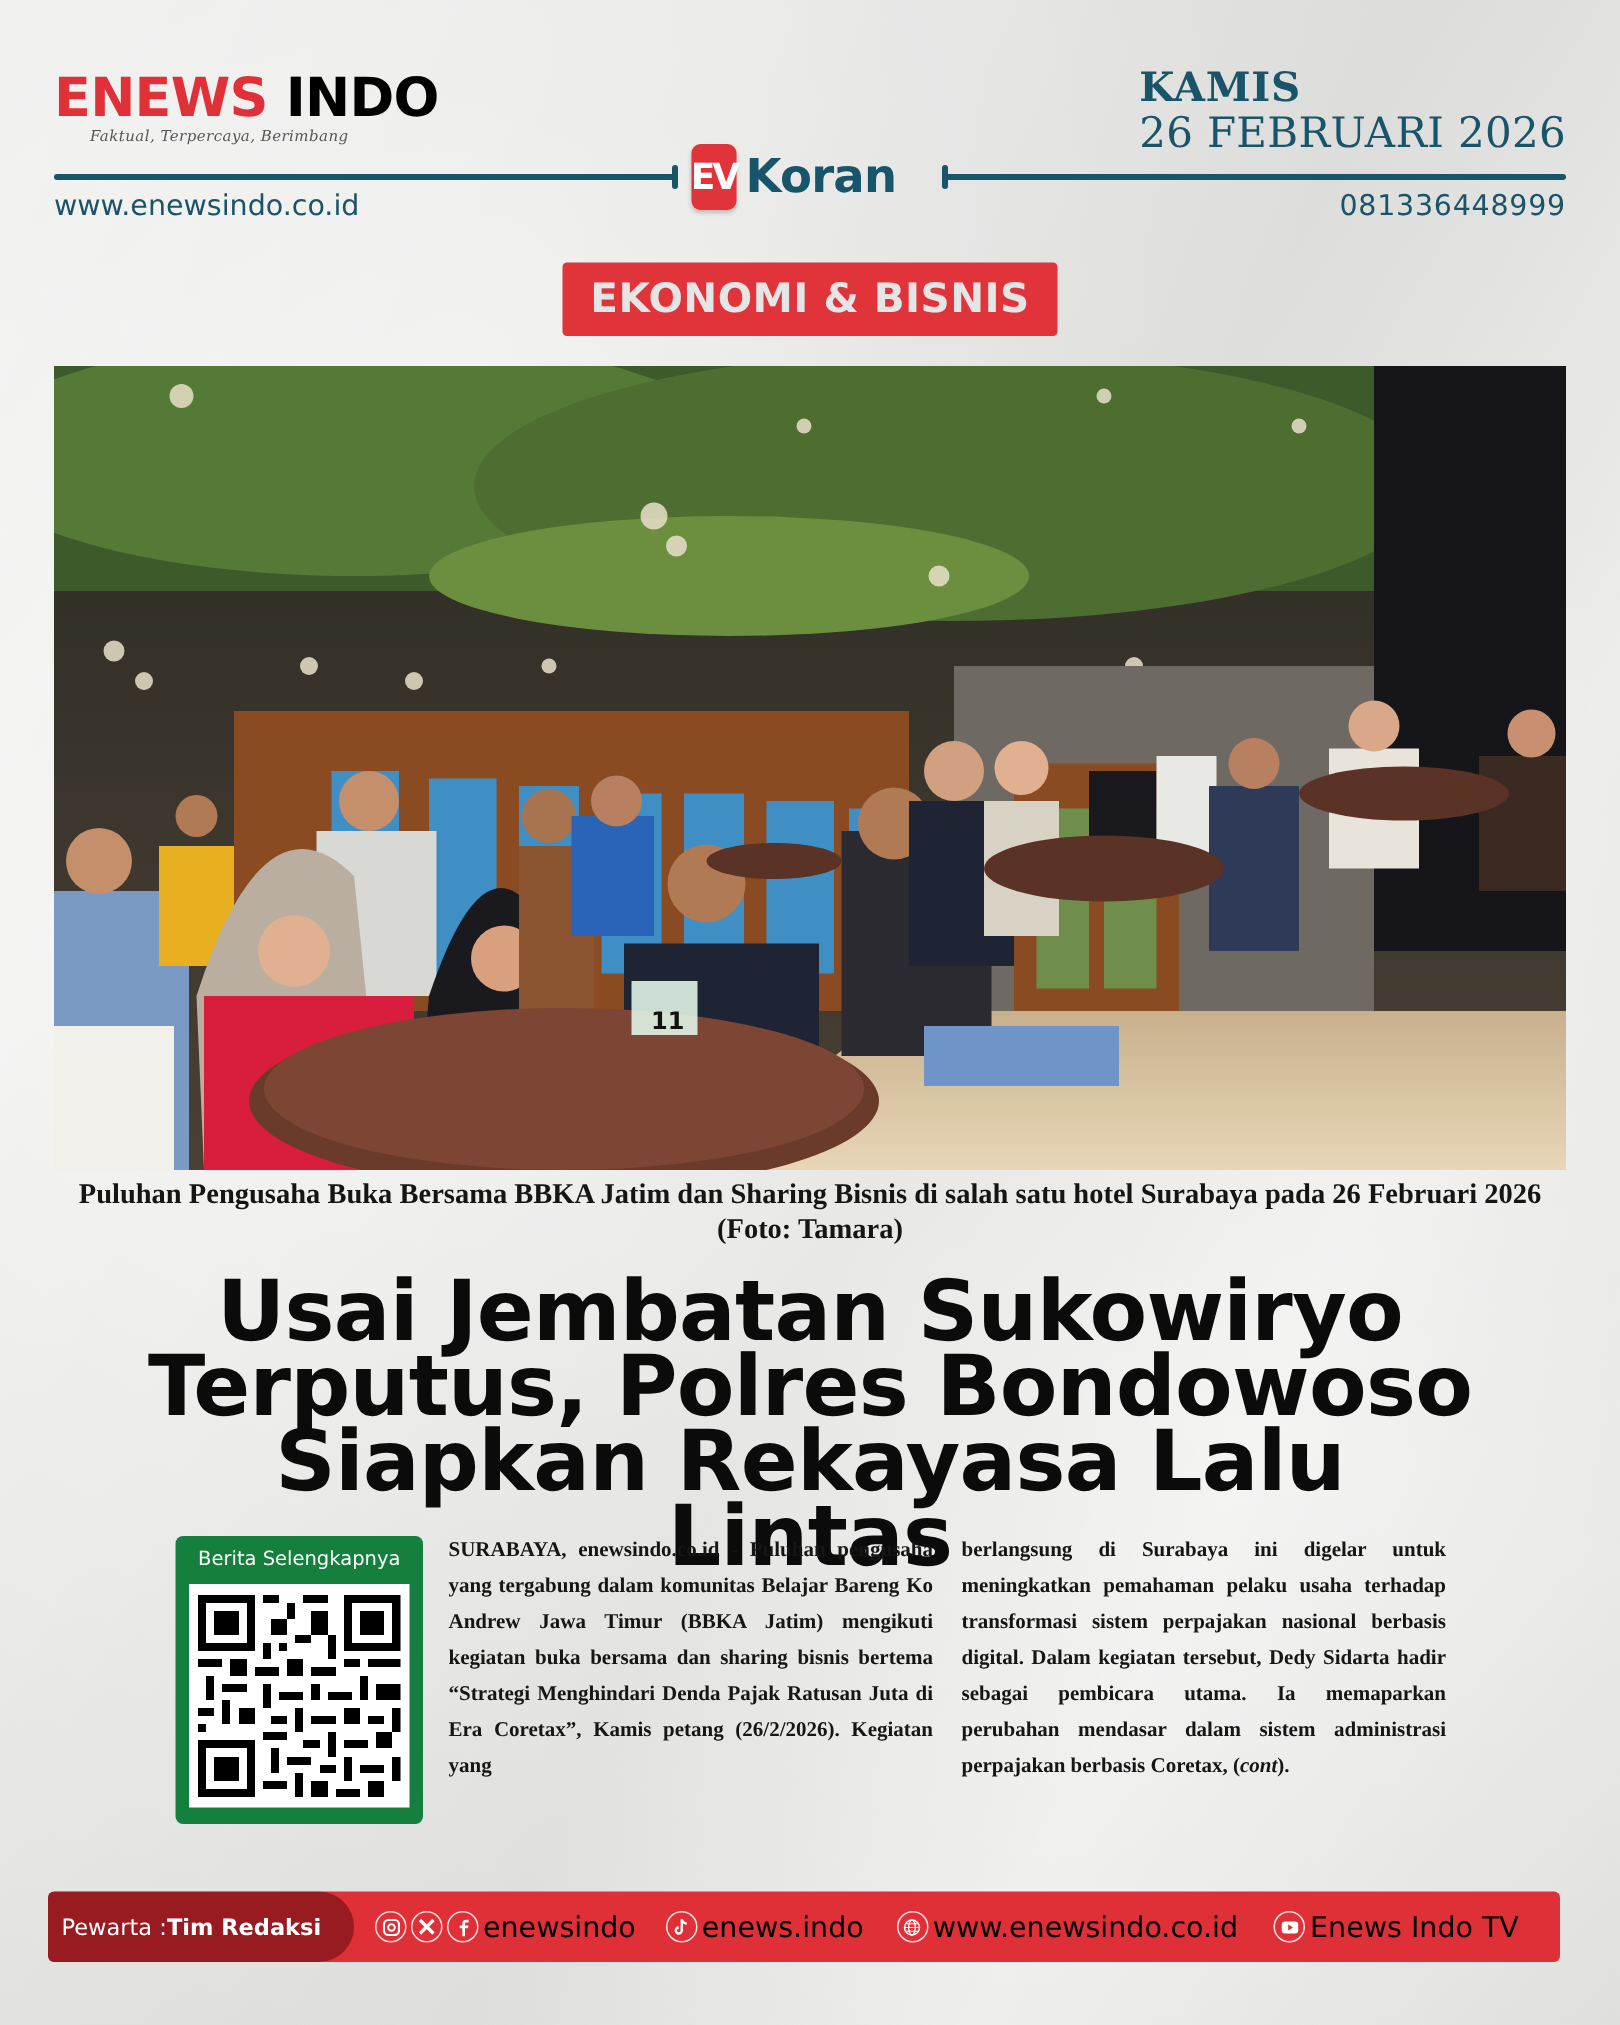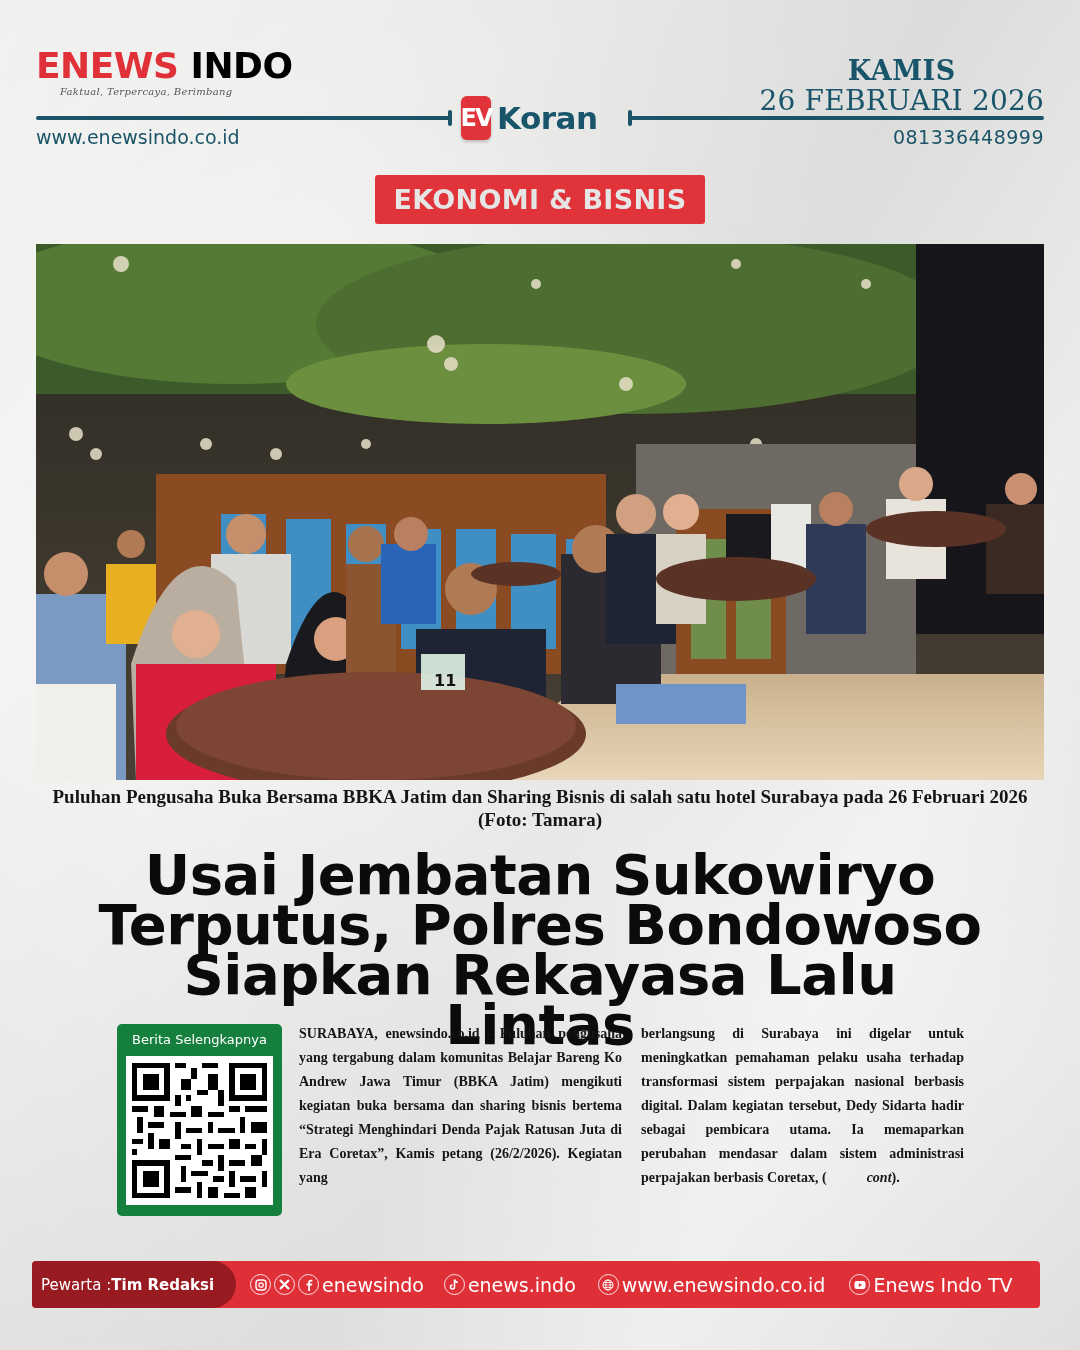--- a/index.html
+++ b/index.html
@@ -18,21 +18,21 @@
       linear-gradient(20deg, rgba(0,0,0,0.025) 0%, rgba(255,255,255,0.2) 40%, rgba(0,0,0,0.03) 80%);
   }
 
   
   .brand { position: absolute; left: 36px; top: 46px; }
   .brand-name { font-family: "DejaVu Sans", sans-serif; font-weight: 700; font-size: 36px; letter-spacing: -0.5px; line-height: 40px; white-space: nowrap; }
   .brand-name .red { color: #e03038; }
   .brand-name .blue { color: #000000; }
   .tagline { font-family: "DejaVu Serif", serif; font-style: italic; font-size: 10px; color: #555; margin-left: 24px; margin-top: 0px; letter-spacing: 0.3px; }
 
-  .date-block { position: absolute; right: 36px; top: 56px; text-align: center; font-family: "DejaVu Serif", serif; color: #18546a; }
+  .date-block { position: absolute; right: 36px; top: 44px; text-align: left; font-family: "DejaVu Serif", serif; color: #18546a; }
   .day { font-weight: 700; font-size: 27px; line-height: 30px; letter-spacing: 0.5px; }
   .date { font-size: 28px; line-height: 30px; letter-spacing: 0.2px; }
 
   .rule { position: absolute; top: 116px; height: 4px; background: #1b5468; border-radius: 2px; }
   .rule-left { left: 36px; width: 414px; }
   .rule-right { left: 630px; width: 414px; }
   .rule-cap { position: absolute; top: 110px; width: 4px; height: 16px; background: #1b5468; border-radius: 2px; }
 
   .koran { position: absolute; left: 461px; top: 96px; display: flex; align-items: center; gap: 6px; }
   .koran-logo {
@@ -81,34 +81,34 @@
   .qr-code { width: 147px; height: 149px; background: #fff; padding: 6px; }
 
   
   .col {
     position: absolute; top: 1022px; width: 323px;
     font-family: "Liberation Serif", serif; font-weight: 700; font-size: 14px; line-height: 24px;
     text-align: justify; color: #161616;
   }
   .col-1 { left: 299px; }
   .col-2 { left: 641px; }
-  .col em { font-style: italic; margin-left: 40px; }
+  .col em { font-style: italic; }
 
   
   .footer {
     position: absolute; left: 32px; top: 1261px; width: 1008px; height: 47px;
     background: #df2f37; border-radius: 4px; display: flex; align-items: center; overflow: hidden;
   }
   .reporter {
     height: 47px; width: 204px; background: #991b22; border-radius: 4px 24px 24px 4px;
     color: #fff; display: flex; align-items: center; padding-left: 9px;
     font-family: "DejaVu Sans", sans-serif; font-size: 15px; white-space: nowrap;
   }
   .reporter b { font-weight: 700; }
-  .social { display: flex; align-items: center; color: #ffffff; font-family: "DejaVu Sans", sans-serif; font-size: 19px; white-space: nowrap; }
+  .social { display: flex; align-items: center; color: #000000; font-family: "DejaVu Sans", sans-serif; font-size: 19px; white-space: nowrap; }
   .ico {
     width: 21px; height: 21px; border: 1.3px solid rgba(255,255,255,0.85); border-radius: 50%;
     display: inline-flex; align-items: center; justify-content: center; margin-right: 3px;
     font-size: 11px; font-weight: 700; color: #fff;
   }
   .s1 { margin-left: 14px; }
   .s2 { margin-left: 20px; }
   .s3 { margin-left: 22px; }
   .s4 { margin-left: 24px; }
 </style>

